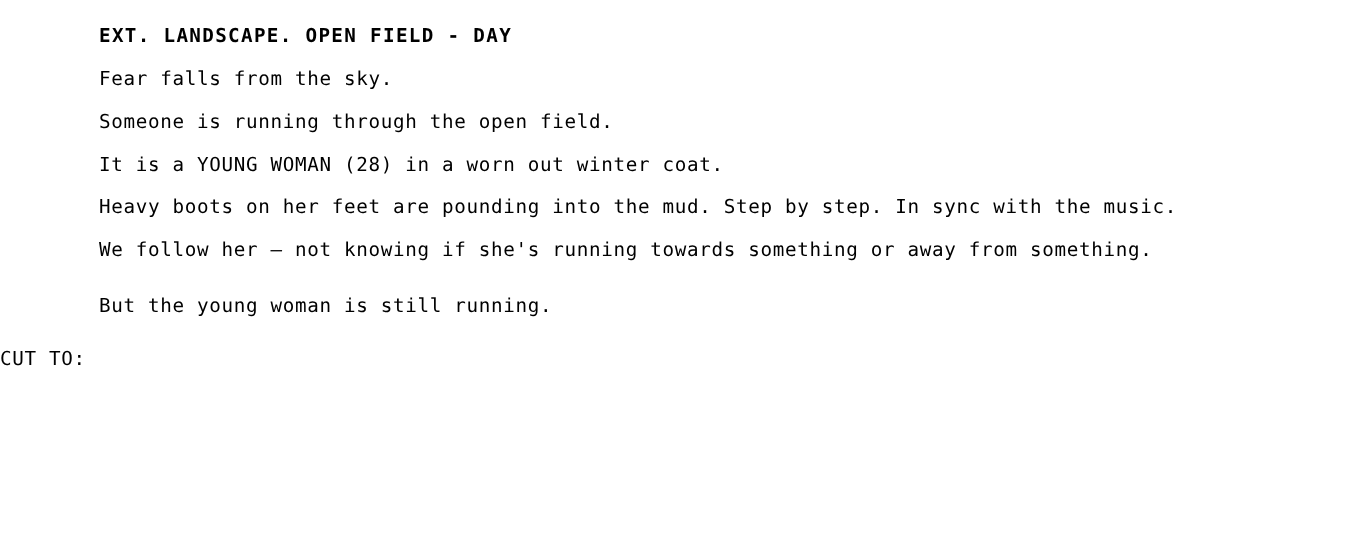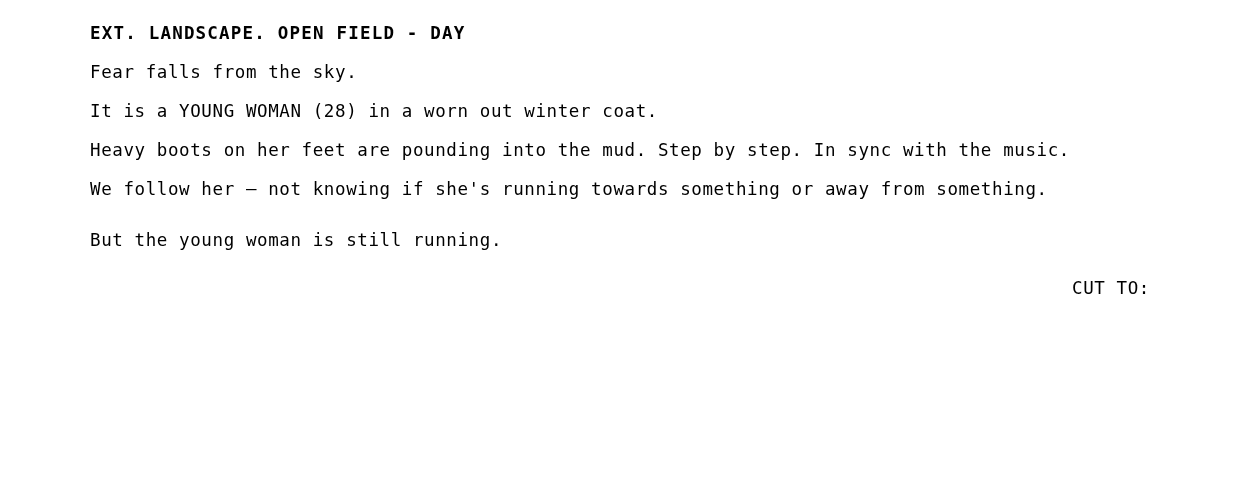--- a/index.html
+++ b/index.html
@@ -12,54 +12,54 @@
     background: #ffffff;
     font-family: "DejaVu Sans Mono", "Liberation Mono", monospace;
     color: #000000;
     overflow: hidden;
   }
   .screenplay {
     position: relative;
     width: 1240px;
     height: 499px;
     box-sizing: border-box;
-    padding: 14px 0 0 0;
+    padding: 14px 16px 0 0;
   }
   .line {
     font-size: 17.5px;
     line-height: 39px;
     letter-spacing: 0.6px;
     white-space: pre;
     margin-left: 90px;
   }
   .scene-heading {
     font-weight: bold;
     letter-spacing: 1.2px;
   }
   .spacer {
     height: 12px;
   }
   .transition {
-    text-align: right;
     margin-left: 0;
     margin-right: 90px;
     padding-top: 9px;
     letter-spacing: 0.6px;
   }
 </style>
 </head>
 <body>
 
 <div class="screenplay">
 
   <div class="line scene-heading">EXT. LANDSCAPE. OPEN FIELD - DAY</div>
 
   <div class="line">Fear falls from the sky.</div>
 
 
+  <div class="line">Someone is running through the open field.</div>
 
   <div class="line">It is a YOUNG WOMAN (28) in a worn out winter coat.</div>
 
   <div class="line">Heavy boots on her feet are pounding into the mud. Step by step. In sync with the music.</div>
 
 
   <div class="line">We follow her — not knowing if she's running towards something or away from something.</div>
 
   <div class="spacer"></div>
 

